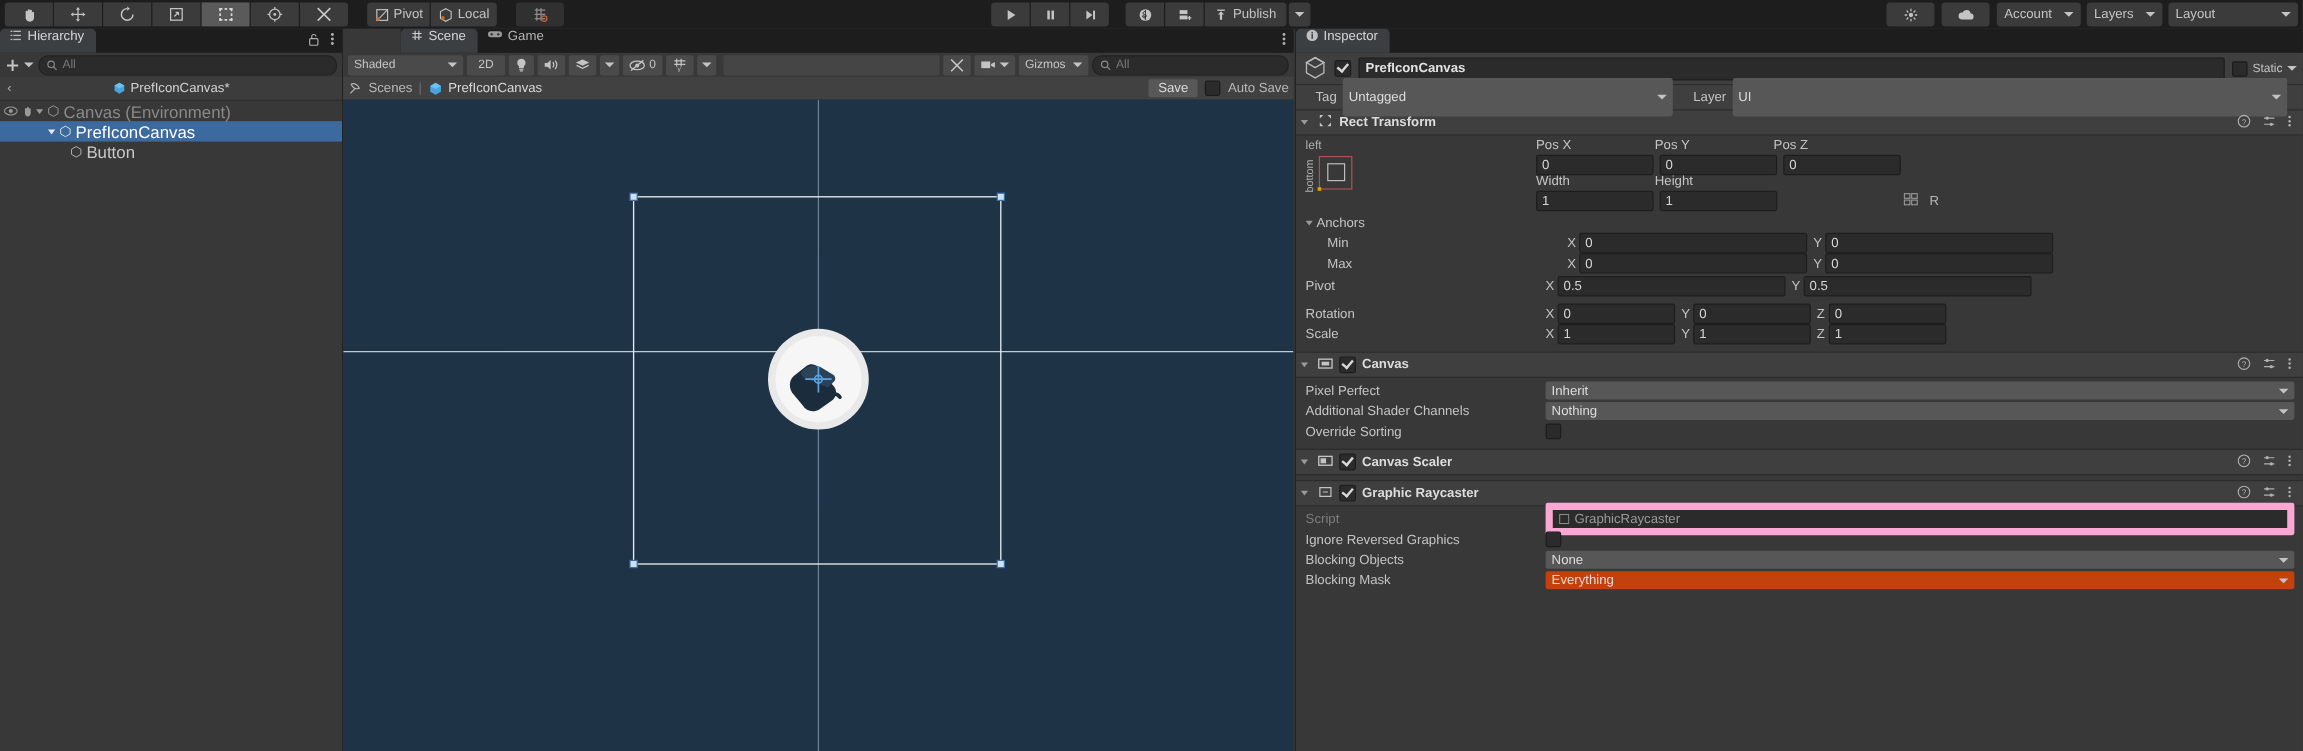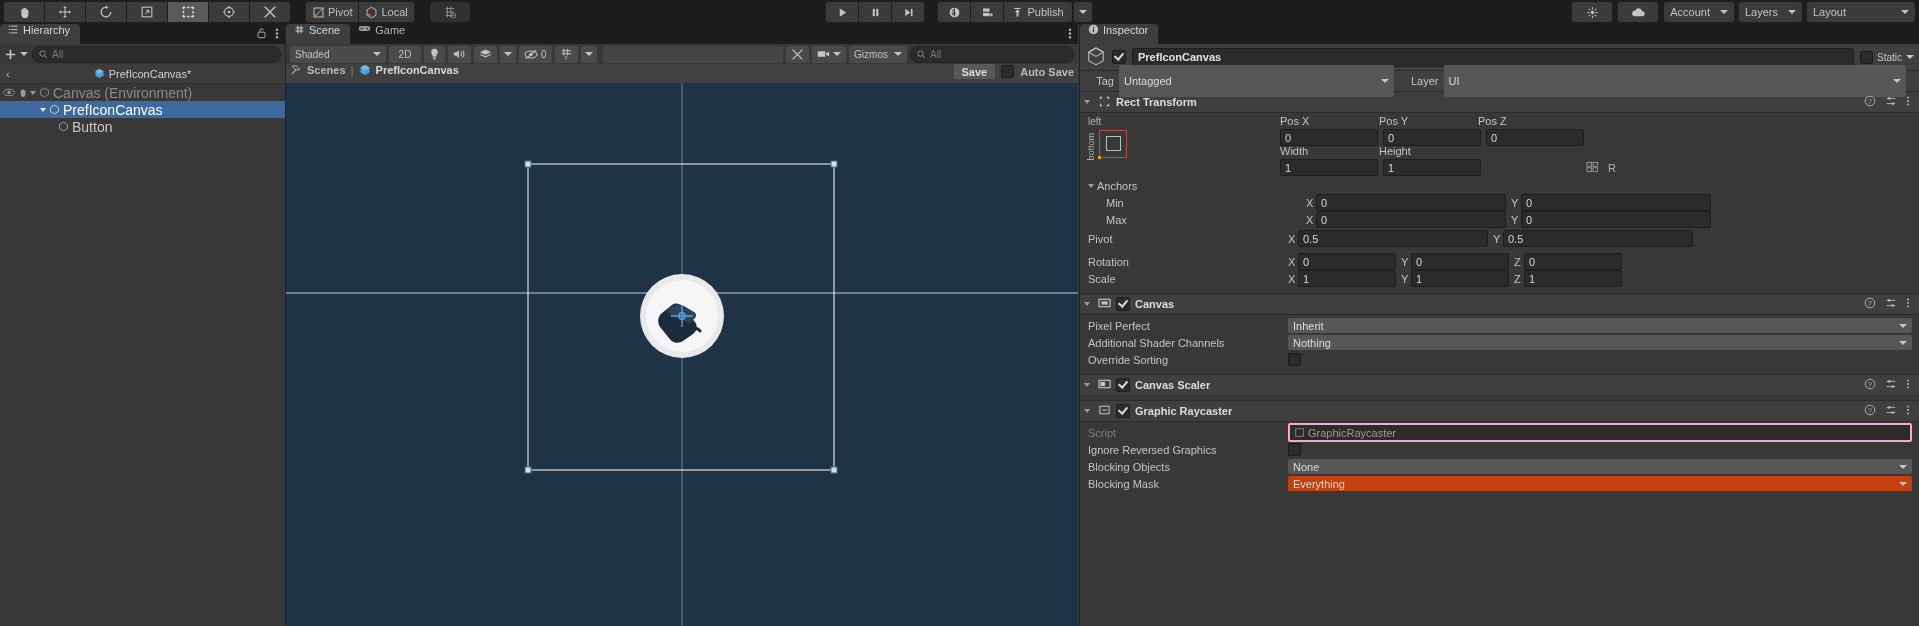--- a/index.html
+++ b/index.html
@@ -114,40 +114,40 @@
     border-left:3.5px solid transparent;border-right:3.5px solid transparent;
     border-top:4px solid #9a9a9a;border-bottom:none;margin-right:3px;
   }
   .hrow.sel .tri.open{border-top-color:#e8e8e8;}
 
   
   .scene{
     position:absolute;left:286px;top:24px;width:792px;height:602px;
     background:#383838;
   }
-  .scene-tabbar{background:#1d1d1d;}
+  .scene-tabbar{background:#1d1d1d;margin-left:48px;}
   .scene-toolbar{
     height:20px;background:#383838;display:flex;align-items:center;
     padding:0 4px;gap:0;
   }
   .st-btn{
     height:17px;background:#4a4a4a;border-radius:2px;
     display:flex;align-items:center;justify-content:center;
     padding:0 5px;margin-right:3px;color:#c4c4c4;font-size:10px;
   }
   .st-dd{
     height:17px;background:#4a4a4a;border-radius:2px;
     display:flex;align-items:center;padding:0 5px;margin-right:3px;
     color:#c4c4c4;font-size:10px;min-width:86px;justify-content:space-between;
   }
   .st-flex{flex:1;height:17px;background:#454545;border-radius:2px;margin:0 3px;}
   .scene-bread{
-    height:19px;background:#414141;display:flex;
+    height:19px;background:#414141;display:flex;align-items:center;
     padding:0 4px;gap:5px;font-size:11px;color:#b8b8b8;
-    border-bottom:1px solid #2d2d2d;position:relative;font-weight:bold;
+    border-bottom:1px solid #2d2d2d;position:relative;
   }
   .scene-bread .sep{color:#6e6e6e;}
   .scene-bread .cur{color:#d8d8d8;}
   .bread-right{position:absolute;right:4px;display:flex;align-items:center;gap:6px;}
   .save-btn{
     height:15px;background:#585858;border-radius:2px;padding:0 8px;
     display:flex;align-items:center;color:#dcdcdc;font-size:11px;
   }
   .chk{
     width:11px;height:11px;background:#2b2b2b;border:1px solid #1c1c1c;
@@ -214,21 +214,21 @@
   }
   .warn-tri{
     width:0;height:0;border-left:9px solid transparent;border-right:9px solid transparent;
     border-bottom:16px solid #ffd600;position:relative;
   }
   .warn-tri:after{
     content:"!";position:absolute;left:-3px;top:4px;color:#2a2a2a;
     font-size:10px;font-weight:bold;font-family:"Liberation Sans",sans-serif;
   }
   .obj-field{
-    height:15px;background:#2b2b2b;border:2px solid #f9a8d4;border-radius:2px;
+    height:15px;background:#2b2b2b;border:6px solid #f9a8d4;border-radius:2px;
     display:flex;align-items:center;padding:0 5px;color:#9a9a9a;font-size:11px;gap:4px;
   }
   .dim{color:#7d7d7d;}
   .anchor-diagram{
     width:28px;height:28px;border:1px solid #b05050;position:relative;
     box-sizing:border-box;
   }
   .anchor-diagram .inner{
     position:absolute;left:6px;top:5px;width:15px;height:15px;
     border:1px solid #bdbdbd;box-sizing:border-box;

